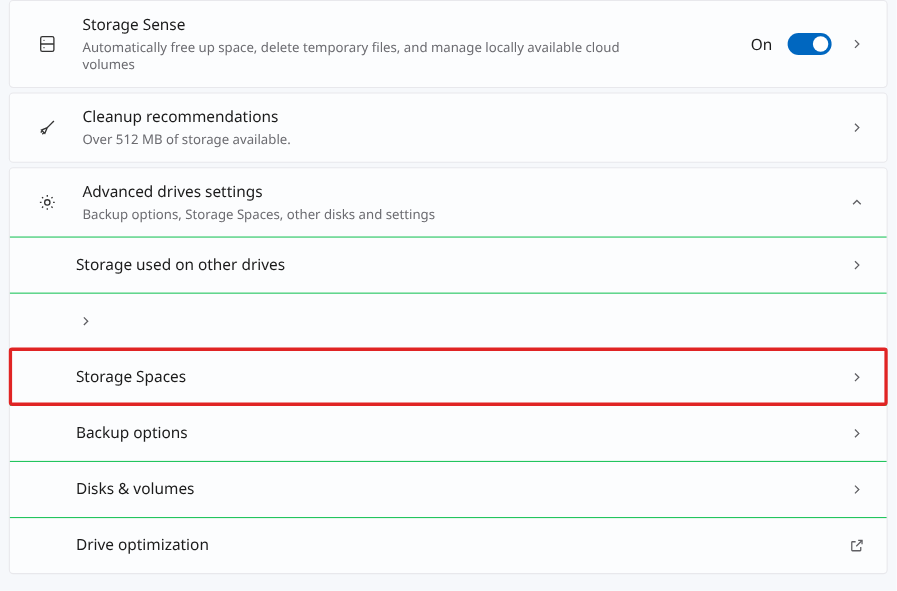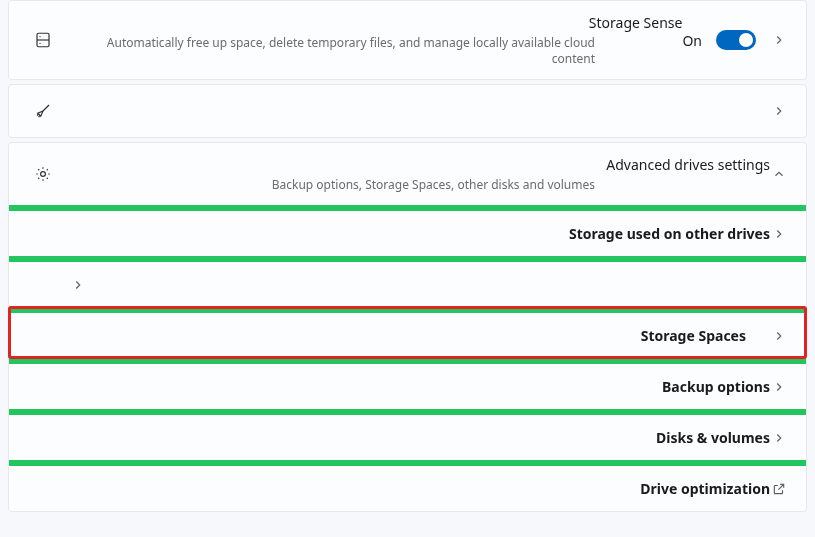--- a/index.html
+++ b/index.html
@@ -20,34 +20,33 @@
       margin-bottom: 4px;
     }
     .row {
       display: flex;
       align-items: center;
       padding: 12px 18px 12px 22px;
       cursor: default;
       min-height: 52px;
     }
     .row.sub {
-      border-top: 6px solid #22c55e;
+      border-top: 1px solid #22c55e;
       padding-left: 60px;
       min-height: 51px;
-      font-weight: bold;
     }
     .row .iconslot {
       width: 24px;
       margin-right: 20px;
       display: flex;
       align-items: center;
       justify-content: center;
       color: #333;
     }
-    .row .textcol { flex: 1; display: flex; flex-direction: column; text-align: right; }
+    .row .textcol { flex: 1; display: flex; flex-direction: column; }
     .row .title { font-size: 14px; color: #1b1b1b; line-height: 20px; }
     .row .desc  { font-size: 12px; color: #6b6b70; line-height: 16px; margin-top: 2px; max-width: 520px;}
     .row .ctrls { display: flex; align-items: center; gap: 14px; }
     .onlabel { font-size: 14px; color: #1b1b1b; }
     .toggle {
       width: 40px; height: 20px; border-radius: 10px;
       background: #0067c0; position: relative;
     }
     .toggle::after {
       content: ""; position: absolute; right: 3px; top: 3px;
@@ -75,21 +74,21 @@
     <div class="iconslot">
       <svg width="18" height="18" viewBox="0 0 24 24" fill="none" stroke="currentColor" stroke-width="1.6">
         <rect x="4" y="3" width="16" height="18" rx="2"></rect>
         <line x1="4" y1="12" x2="20" y2="12"></line>
         <circle cx="8" cy="7.5" r="0.8" fill="currentColor" stroke="none"></circle>
         <circle cx="8" cy="16.5" r="0.8" fill="currentColor" stroke="none"></circle>
       </svg>
     </div>
     <div class="textcol">
       <div class="title">Storage Sense</div>
-      <div class="desc">Automatically free up space, delete temporary files, and manage locally available cloud content</div>
+      <div class="desc">Automatically free up space, delete temporary files, and manage locally available cloud volumes</div>
     </div>
     <div class="ctrls">
       <span class="onlabel">On</span>
       <div class="toggle"></div>
       <div class="chev">
         <svg width="14" height="14" viewBox="0 0 24 24" fill="none" stroke="currentColor" stroke-width="2">
             <polyline points="9 6 15 12 9 18"></polyline>
           </svg>
       </div>
     </div>
@@ -100,20 +99,22 @@
   <div class="row">
     <div class="iconslot">
       <svg width="18" height="18" viewBox="0 0 24 24" fill="none" stroke="currentColor" stroke-width="1.6">
         <line x1="20" y1="4" x2="12" y2="12"></line>
         <path d="M12 12 L5 15 L9 19 L12 12 Z"></path>
         <line x1="6" y1="16" x2="4" y2="18"></line>
         <line x1="8" y1="18" x2="6" y2="20"></line>
       </svg>
     </div>
     <div class="textcol">
+      <div class="title">Cleanup recommendations</div>
+      <div class="desc">Over 512 MB of storage available.</div>
     </div>
     <div class="ctrls">
       <div class="chev">
         <svg width="14" height="14" viewBox="0 0 24 24" fill="none" stroke="currentColor" stroke-width="2">
             <polyline points="9 6 15 12 9 18"></polyline>
           </svg>
       </div>
     </div>
   </div>
 </div>
@@ -121,21 +122,21 @@
 <div class="card">
   <div class="row">
     <div class="iconslot">
       <svg width="18" height="18" viewBox="0 0 24 24" fill="none" stroke="currentColor" stroke-width="1.6">
         <circle cx="12" cy="12" r="3.2"></circle>
         <path d="M12 3v2M12 19v2M3 12h2M19 12h2M5.6 5.6l1.4 1.4M17 17l1.4 1.4M18.4 5.6L17 7M7 17l-1.4 1.4"></path>
       </svg>
     </div>
     <div class="textcol">
       <div class="title">Advanced drives settings</div>
-      <div class="desc">Backup options, Storage Spaces, other disks and volumes</div>
+      <div class="desc">Backup options, Storage Spaces, other disks and settings</div>
     </div>
     <div class="ctrls">
       <div class="chev">
         <svg width="14" height="14" viewBox="0 0 24 24" fill="none" stroke="currentColor" stroke-width="2">
             <polyline points="6 15 12 9 18 15"></polyline>
           </svg>
       </div>
     </div>
   </div>
 

